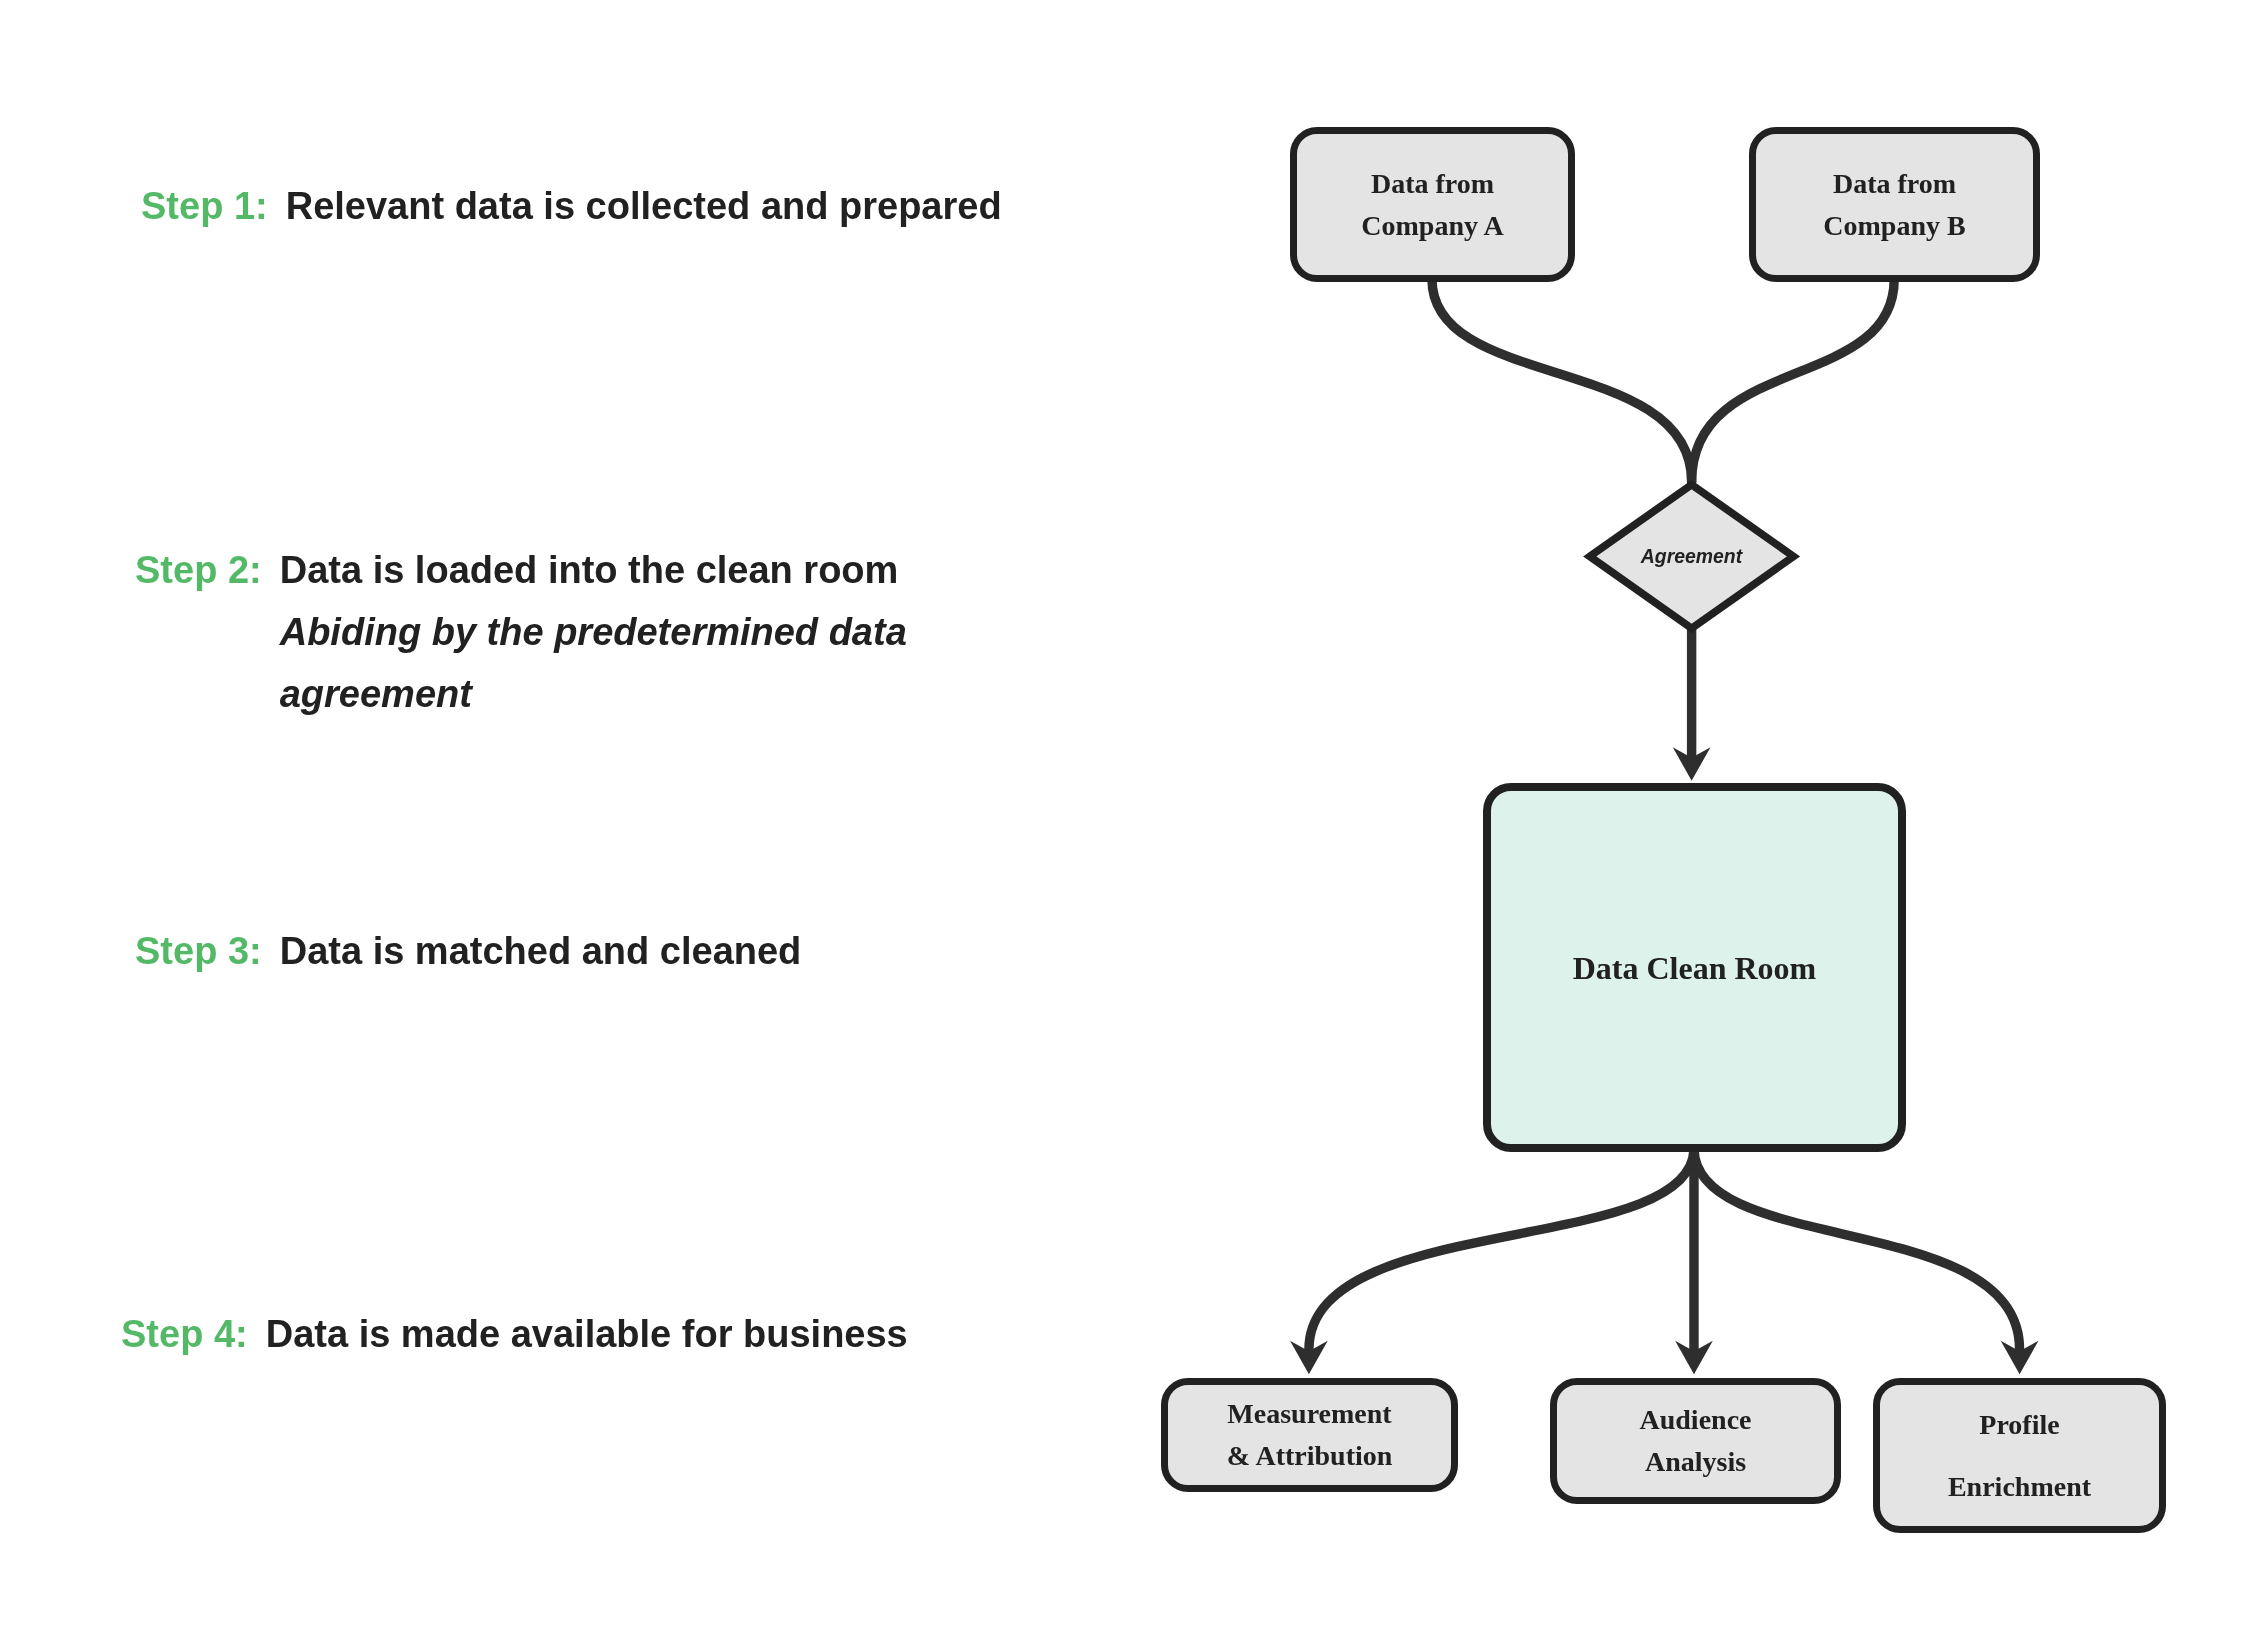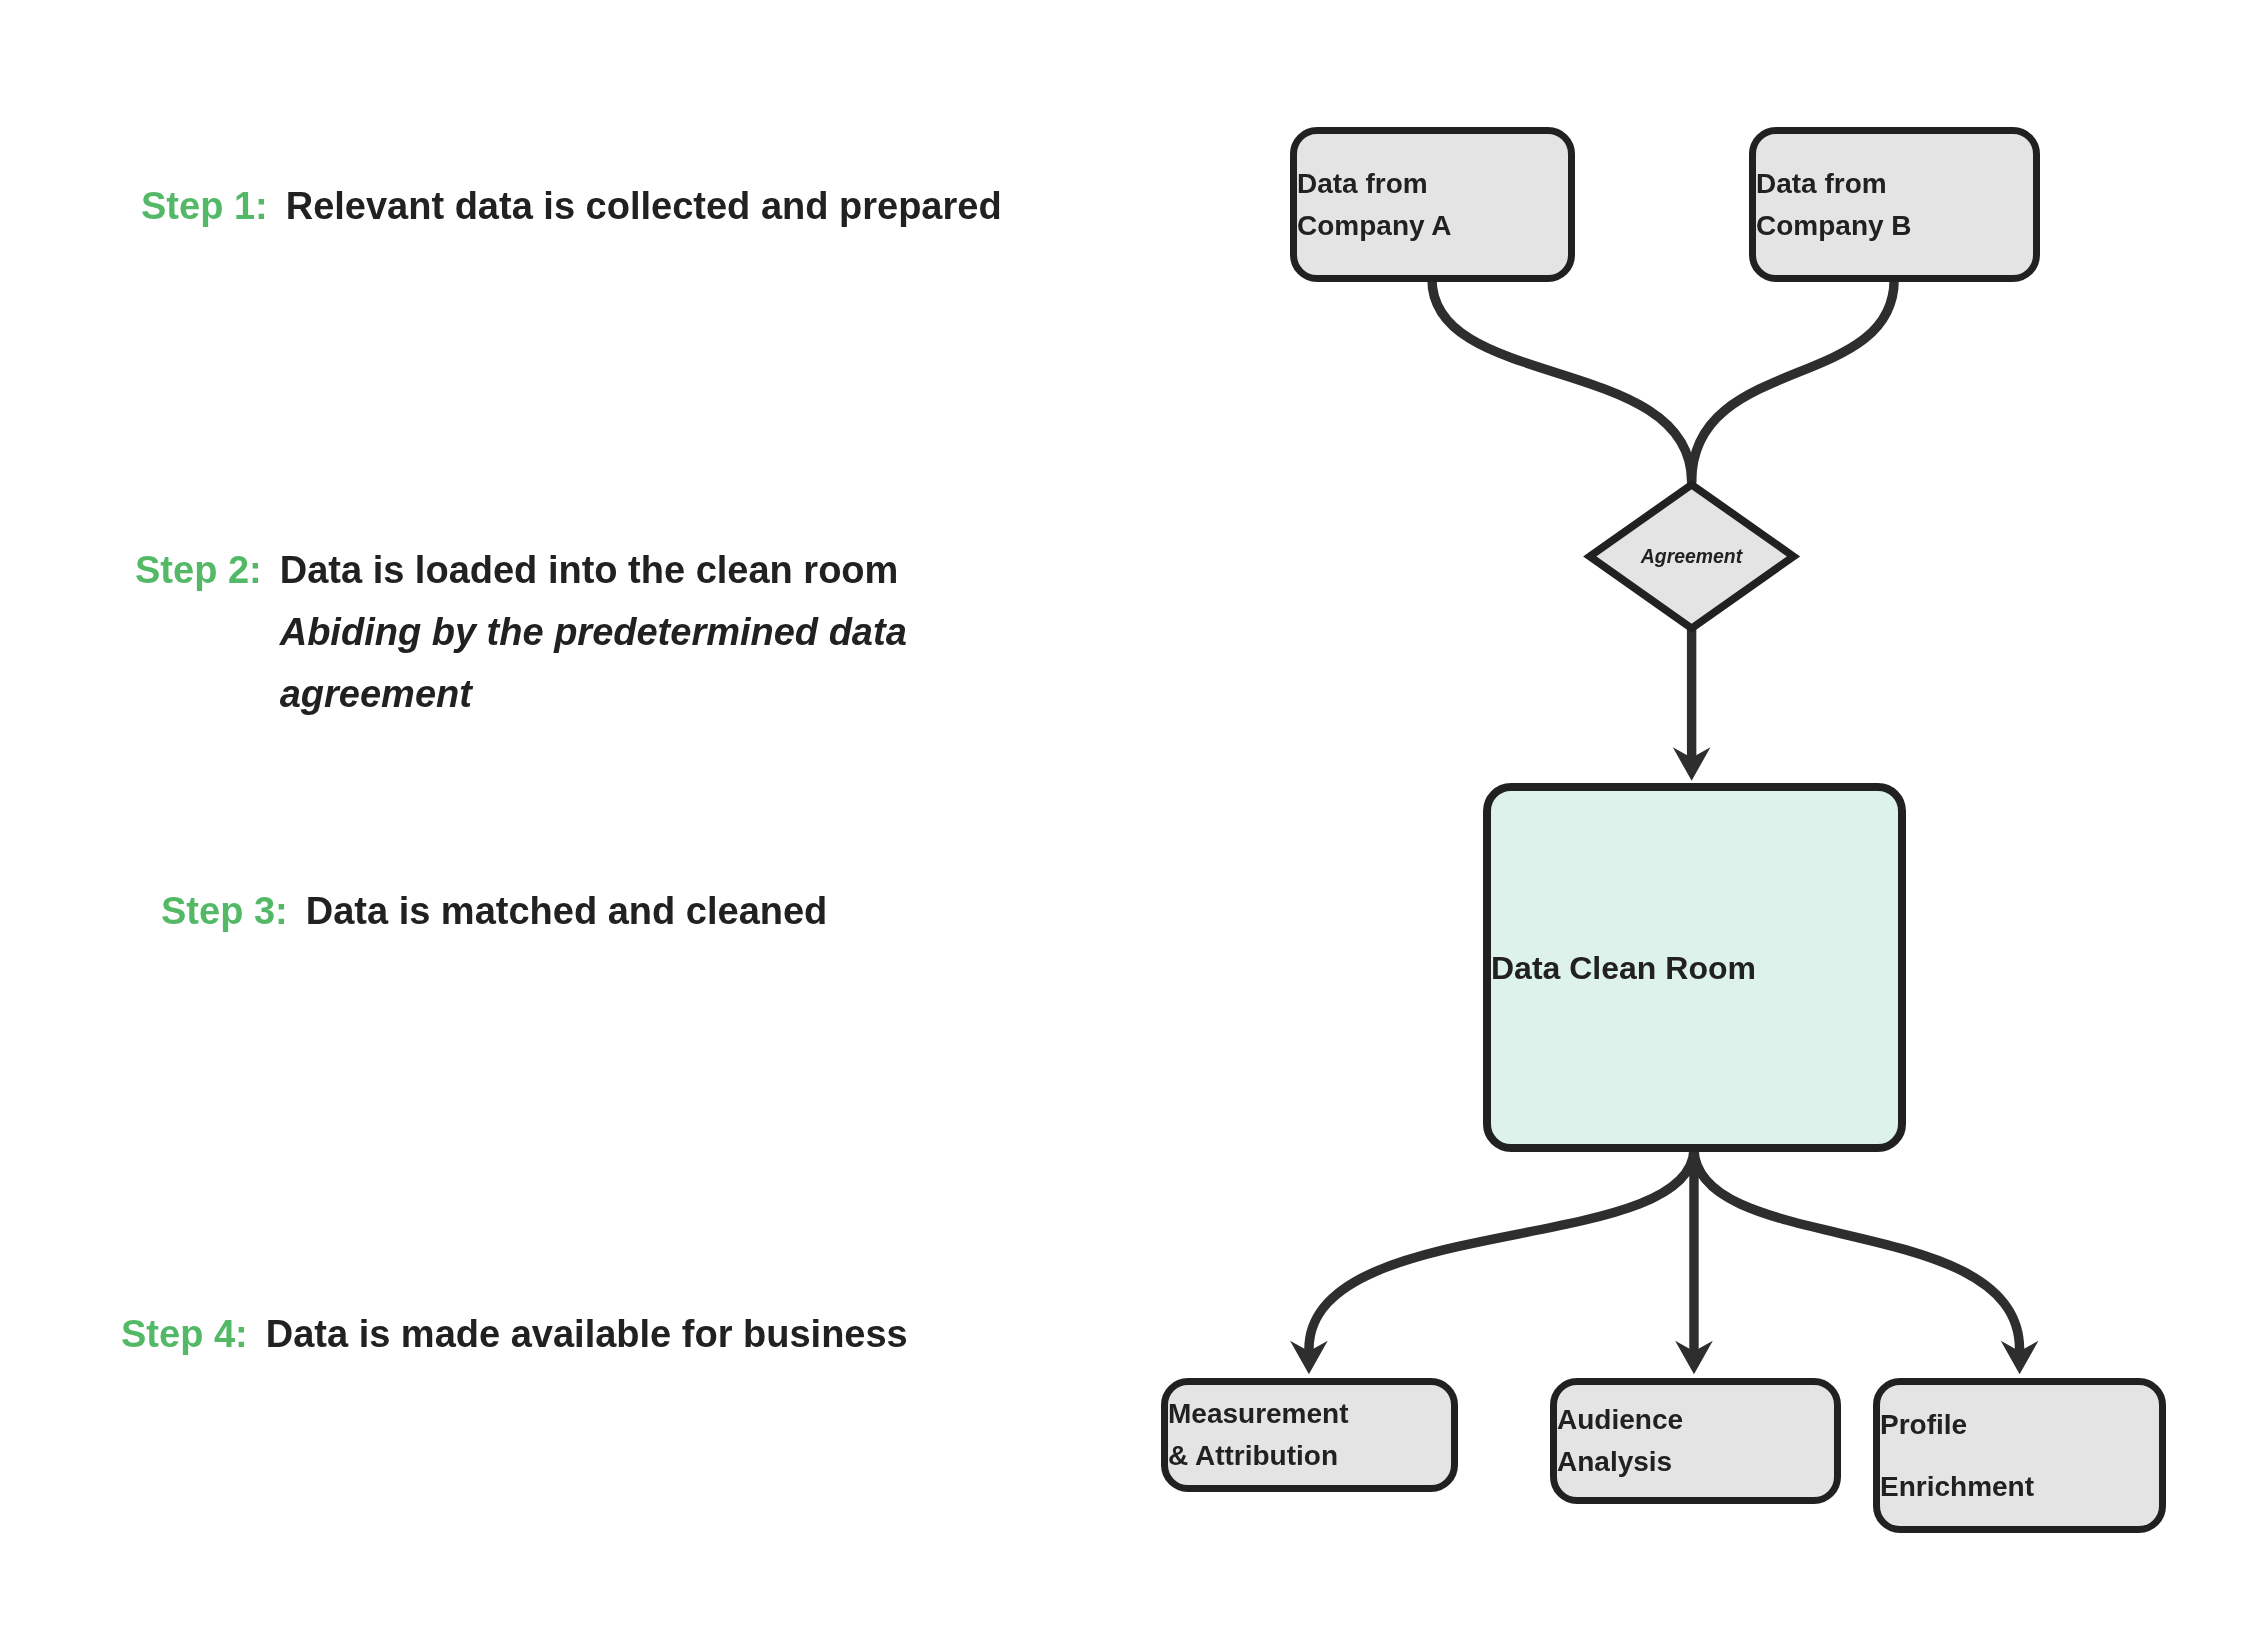--- a/index.html
+++ b/index.html
@@ -27,31 +27,31 @@
   .step{
     position:absolute;
     display:grid;grid-template-columns:auto auto;column-gap:18px;
     font-weight:700;font-size:38px;line-height:62px;color:var(--text-dark);
     white-space:nowrap;
   }
   .step-label{color:var(--accent-green);}
   .note{font-style:italic;}
   .step1{left:141px;top:175px;}
   .step2{left:135px;top:539px;}
-  .step3{left:135px;top:880px;margin-left:26px;}
+  .step3{left:135px;top:920px;}
   .step4{left:121px;top:1303px;}
 
   
   .fc-box{
     position:absolute;box-sizing:border-box;
     background:var(--node-gray);
     border:7.7px solid var(--text-dark);
     border-radius:27px;
-    display:flex;flex-direction:column;align-items:flex-start;justify-content:center;
-    text-align:center;font-weight:700;font-size:28px;line-height:42px;color:var(--text-dark);
+    display:flex;flex-direction:column;align-items:center;justify-content:center;
+    text-align:center;font-weight:700;font-size:28px;line-height:42px;color:var(--text-dark);font-family:Liberation Serif, serif;
   }
   .box-a{left:1290px;top:127px;width:285px;height:155px;}
   .box-b{left:1749px;top:127px;width:291px;height:155px;}
   .clean-room{
     left:1483px;top:783px;width:423px;height:369px;
     background:var(--node-mint);border-width:8.2px;border-radius:28px;
     font-size:32px;
   }
   .out-1{left:1161px;top:1378px;width:297px;height:114px;}
   .out-2{left:1550px;top:1378px;width:291px;height:126px;}

